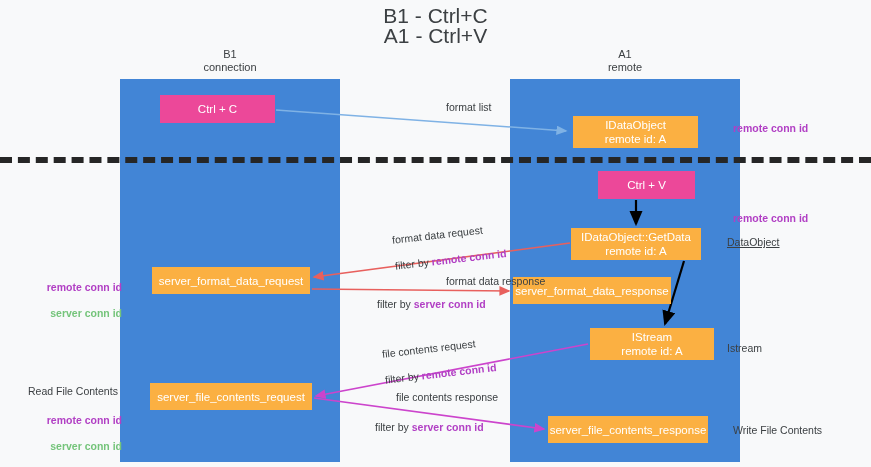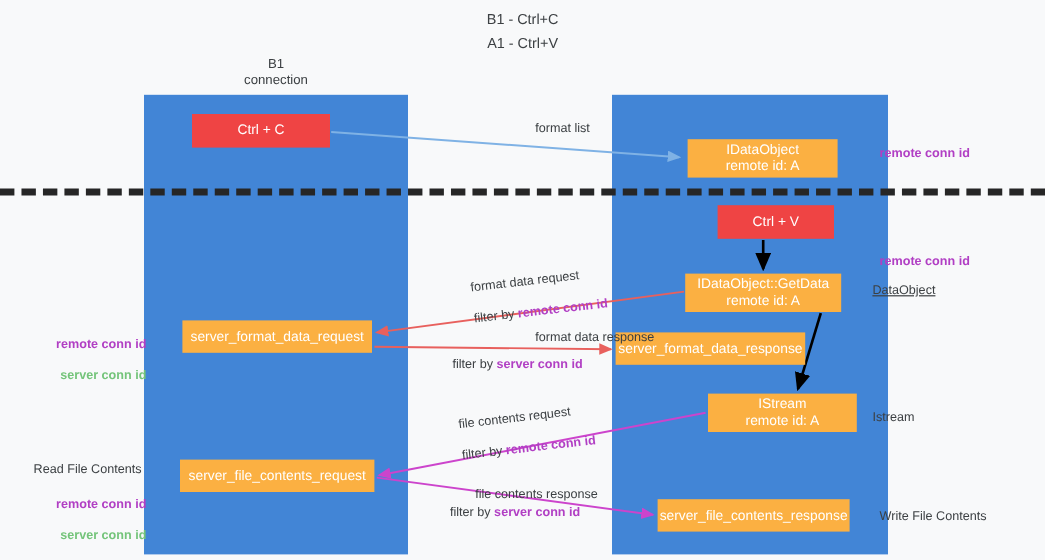--- a/index.html
+++ b/index.html
@@ -11,21 +11,21 @@
     overflow:hidden;
     position:relative;
   }
   #stage{position:absolute;left:0;top:0;width:871px;height:467px;}
   .abs{position:absolute;}
 
   
   #title{
     left:0;top:6px;width:871px;
     text-align:center;
-    font-size:12px;line-height:20px;
+    font-size:21px;line-height:20px;
     color:#3c4043;
     white-space:pre-line;
   }
 
   
   .col-head{
     text-align:center;font-size:11px;line-height:13px;
     color:#3c4043;white-space:pre-line;
   }
   #head-b1{left:120px;top:48px;width:220px;}
@@ -45,21 +45,21 @@
   
   .node{
     box-sizing:border-box;
     display:flex;align-items:center;justify-content:center;
     text-align:center;
     color:#ffffff;
     font-size:11.5px;line-height:14px;
     white-space:pre-line;
     padding:2px 4px;
   }
-  .green{background:#ef4444;}
+  .green{background:#ec4899;}
   .orange{background:#fbb042;}
 
   #n-ctrlc{left:160px;top:95px;width:115px;height:28px;}
   #n-idataobject{left:573px;top:116px;width:125px;height:32px;}
   #n-ctrlv{left:598px;top:171px;width:97px;height:28px;text-align:right;}
   #n-getdata{left:571px;top:228px;width:130px;height:32px;}
   #n-sfdreq{left:152px;top:267px;width:158px;height:27px;}
   #n-sfdresp{left:513px;top:277px;width:158px;height:27px;}
   #n-istream{left:590px;top:328px;width:124px;height:32px;}
   #n-sfcreq{left:150px;top:383px;width:162px;height:27px;text-align:center;}
@@ -81,36 +81,38 @@
   #lbl-left-mid{left:22px;top:268px;text-align:right;width:100px;}
   #lbl-left-low{left:22px;top:401px;text-align:right;width:100px;}
 
   
   .slant{transform:rotate(-6.5deg);transform-origin:left top;}
   #lbl-fdreq{left:390px;top:221px;}
   #lbl-fcreq{left:380px;top:335px;}
 
   #lbl-fdresp{left:399px;top:275px;padding-left:47px;}
   #lbl-fdresp2{left:377px;top:298px;}
-  #lbl-fcresp{left:396px;top:406px;}
+  #lbl-fcresp{left:396px;top:391px;}
   #lbl-fcresp2{left:375px;top:421px;}
 
   
   #arrows{position:absolute;left:0;top:0;width:871px;height:467px;pointer-events:none;}
 </style>
 </head>
 <body>
 
 <div id="stage">
 
   <div class="abs" id="title">B1 - Ctrl+C
 A1 - Ctrl+V</div>
 
   <div class="abs col-head" id="head-b1">B1
 connection</div>
+  <div class="abs col-head" id="head-a1">A1
+remote</div>
 
   <div class="abs lane" id="lane-b1"></div>
   <div class="abs lane" id="lane-a1"></div>
 
   <svg id="arrows" viewBox="0 0 871 467">
     <defs>
       <marker id="ah-blue" markerWidth="7" markerHeight="7" refX="6" refY="3" orient="auto">
         <path d="M0,0 L7,3 L0,6 z" fill="#7fb2e5"></path>
       </marker>
       <marker id="ah-red" markerWidth="7" markerHeight="7" refX="6" refY="3" orient="auto">

